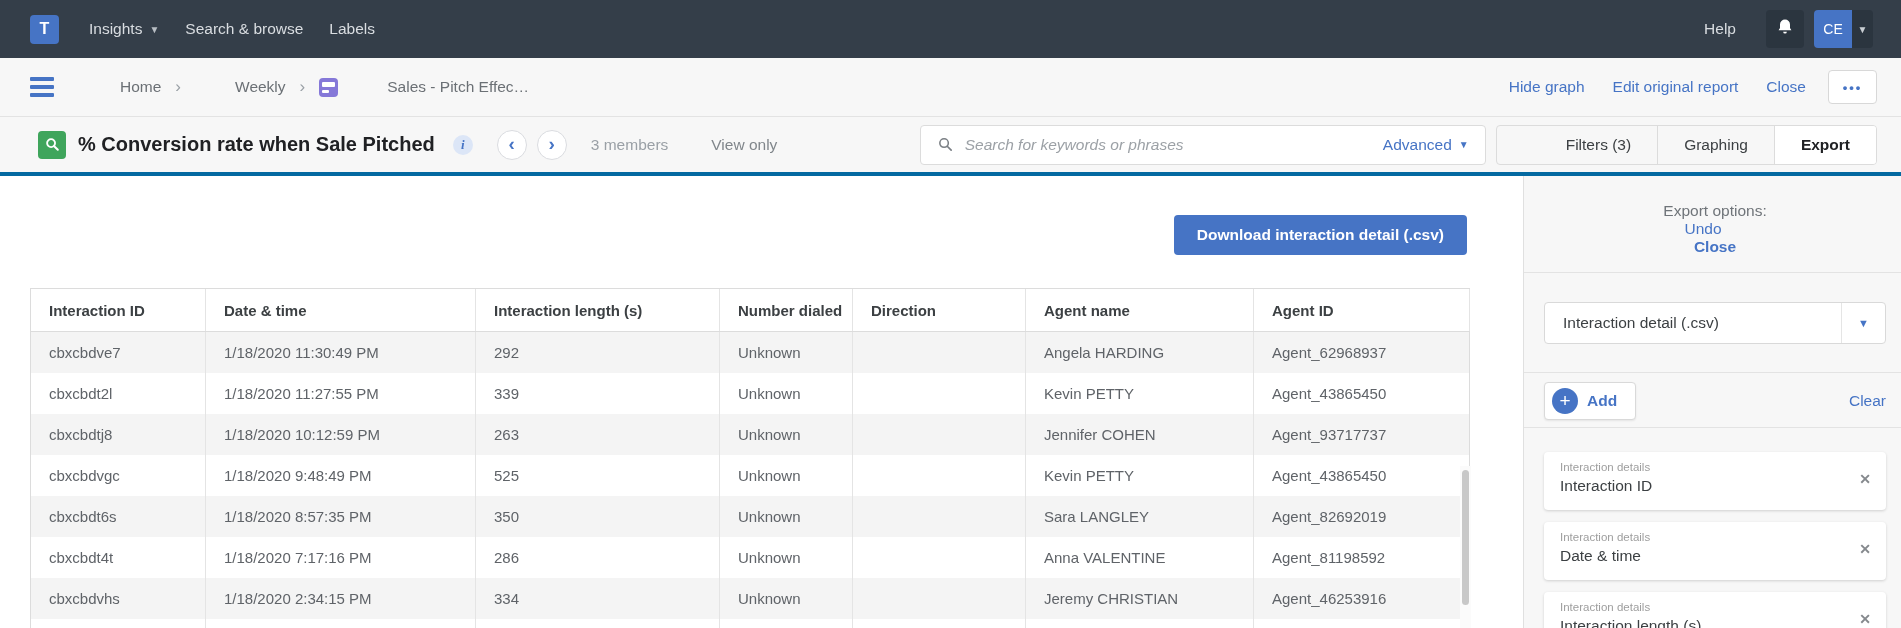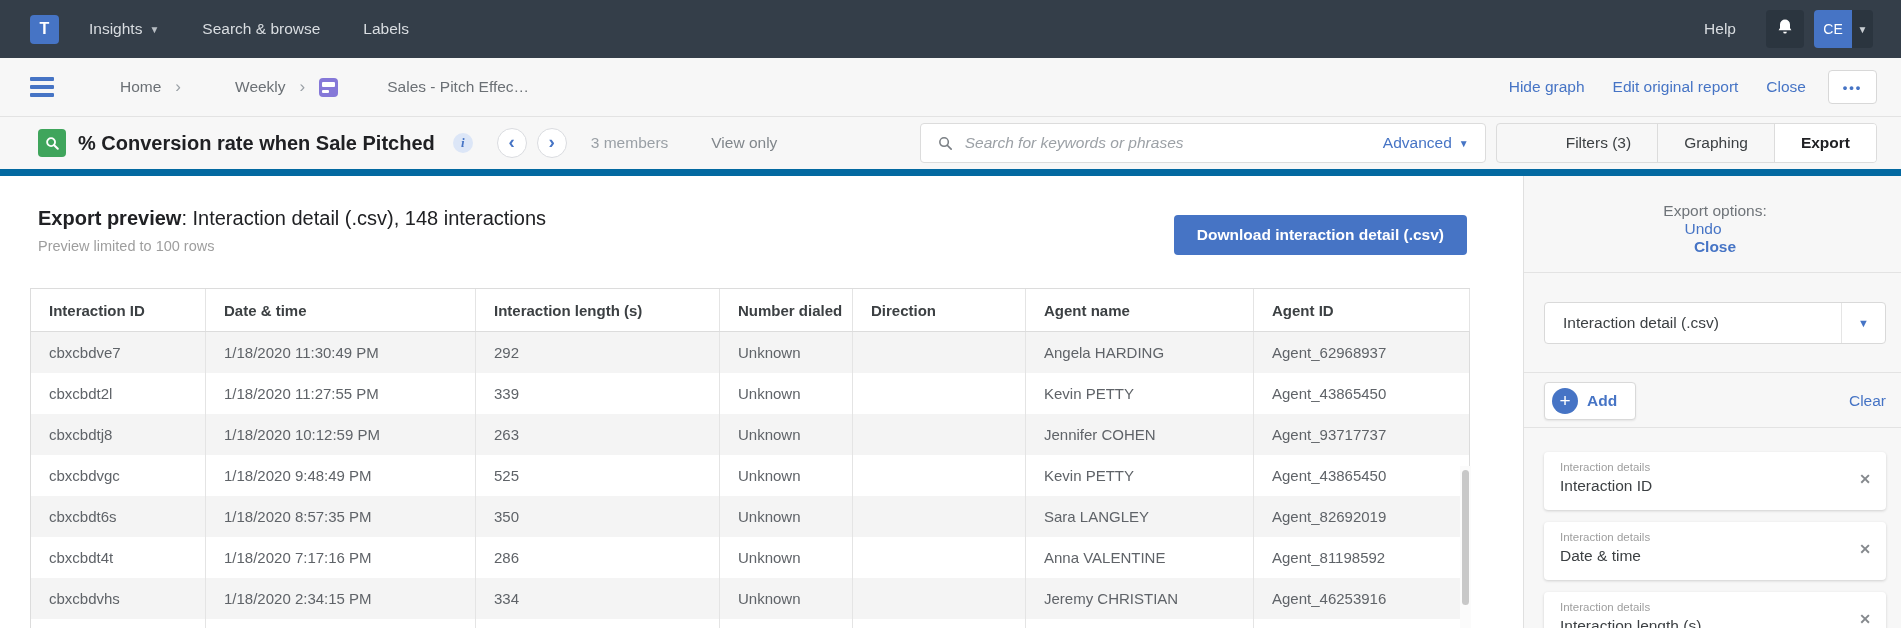--- a/index.html
+++ b/index.html
@@ -3,21 +3,21 @@
 <meta charset="utf-8">
 <style>
   * { margin:0; padding:0; box-sizing:border-box; }
   html,body { width:1901px; height:628px; overflow:hidden; background:#fff;
     font-family:"Liberation Sans", sans-serif; }
 
   
   .topnav { height:58px; background:#343E49; display:flex; align-items:center; padding:0 28px 0 30px; }
   .logo { width:29px; height:29px; background:#4674C5; border-radius:4px; color:#fff; font-weight:bold;
     font-size:16px; display:flex; align-items:center; justify-content:center; margin-right:30px; cursor:pointer; }
-  .navitems { display:flex; align-items:center; gap:43px; }
+  .navitems { display:flex; align-items:center; gap:26px; }
   .navitem { color:#D9DDE1; font-size:15.5px; display:flex; align-items:center; gap:7px; cursor:pointer; }
   .navitem .caret { font-size:10px; color:#B8BEC4; }
   .nav-spacer { flex:1; }
   .help { color:#D9DDE1; font-size:15.5px; margin-right:30px; cursor:pointer; }
   .bellbtn { width:38px; height:38px; background:#2B353F; border-radius:4px; display:flex; align-items:center;
     justify-content:center; margin-right:10px; cursor:pointer; }
   .avatargrp { display:flex; height:38px; border-radius:4px; overflow:hidden; cursor:pointer; }
   .avatar { width:38px; height:38px; background:#4674C5; color:#fff; font-size:14px; display:flex;
     align-items:center; justify-content:center; }
   .avcaret { width:21px; background:#2B353F; color:#C9CED3; font-size:10px; display:flex;
@@ -36,21 +36,21 @@
   .reporticon::before { content:""; position:absolute; left:3px; right:3px; top:4px; height:5px; background:#fff; border-radius:1px; }
   .reporticon::after { content:""; position:absolute; left:3px; top:12px; width:7px; height:3px; background:#fff; border-radius:1px; }
   .crumb-spacer { flex:1; }
   .crumbactions { display:flex; align-items:center; gap:28px; }
   .bluelink { color:#4674C5; font-size:15.5px; cursor:pointer; white-space:nowrap; }
   .morebtn { width:49px; height:34px; background:#fff; border:1px solid #D8D8D8; border-radius:4px;
     color:#4674C5; display:flex; align-items:center; justify-content:center; font-weight:bold;
     letter-spacing:2px; font-size:13px; margin-left:22px; cursor:pointer; }
 
   
-  .titlerow { height:59px; background:#F7F7F7; border-bottom:7px solid #0369a1; display:flex;
+  .titlerow { height:59px; background:#F7F7F7; border-bottom:4px solid #0369a1; display:flex;
     align-items:center; padding:0 24px 0 38px; }
   .greenicon { width:28px; height:28px; border-radius:4px; background:#3FA55C; display:flex;
     align-items:center; justify-content:center; flex:0 0 auto; }
   .pagetitle { font-size:20px; font-weight:bold; color:#202124; margin-left:12px; white-space:nowrap; }
   .infoicon { width:20px; height:20px; border-radius:50%; background:#DCE6F7; color:#4674C5;
     font-family:"Liberation Serif", serif; font-style:italic; font-weight:bold; font-size:13px;
     display:flex; align-items:center; justify-content:center; margin-left:18px; cursor:pointer; }
   .circbtn { width:30px; height:30px; border-radius:50%; background:#fff; border:1px solid #DADCE0;
     color:#4674C5; font-size:19px; font-weight:bold; display:flex; align-items:center;
     justify-content:center; cursor:pointer; line-height:1; padding-bottom:3px; }
@@ -208,24 +208,20 @@
   <div class="tabs">
       <div class="tab">Filters (3)</div>
       <div class="tab">Graphing</div>
       <div class="tab active">Export</div>
     </div>
 </div>
 
 <div class="content">
 
   <div class="main">
-    <div class="exphead">
-      <h1><b>Export preview</b><span>: Interaction detail (.csv), 148 interactions</span></h1>
-      <div class="subhead">Preview limited to 100 rows</div>
-    </div>
     <button class="dlbtn">Download interaction detail (.csv)</button>
 
     <div class="tbl">
       <div class="trow head" id="thead">
           <div class="tc">Interaction ID</div>
           <div class="tc">Date &amp; time</div>
           <div class="tc">Interaction length (s)</div>
           <div class="tc">Number dialed</div>
           <div class="tc">Direction</div>
           <div class="tc">Agent name</div>

